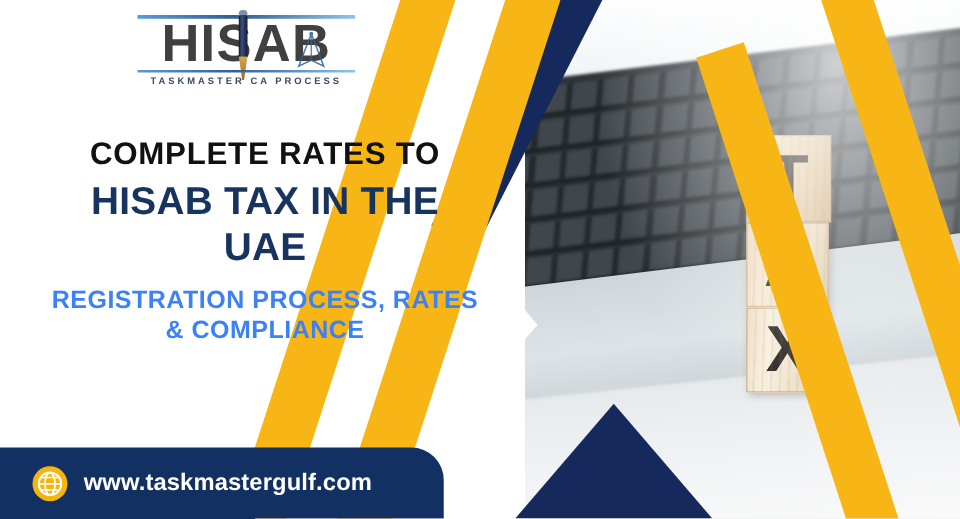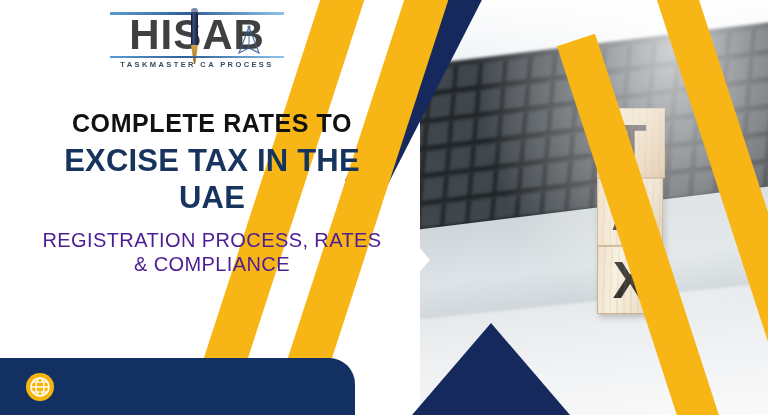--- a/index.html
+++ b/index.html
@@ -267,25 +267,25 @@
     font-family: "Liberation Sans", sans-serif;
     font-weight: 700;
     font-size: 31px;
     line-height: 37px;
     letter-spacing: .2px;
     color: #17345e;
     margin-top: 4px;
   }
   .hl-3 {
     font-family: "Liberation Sans", sans-serif;
-    font-weight: 400;
+    font-weight: 700;
     font-size: 20px;
     line-height: 24px;
     letter-spacing: .4px;
-    color: #4c1d95;
+    color: #3b82f6;
     margin-top: 12px;
   }
 
   
   .urlbar {
     position: absolute;
     left: -20px;
     top: 358px;
     width: 375px;
     height: 57px;
@@ -365,29 +365,30 @@
       <path d="M17 3 L27 29 L17 24 L7 29 Z" fill="none" stroke="#2f5f96" stroke-width="1.2"></path>
       <path d="M17 3 L17 24" stroke="#2f5f96" stroke-width="1"></path>
       <circle cx="17" cy="3" r="1.6" fill="#2f5f96"></circle>
     </svg>
     <div class="logo-rule bottom"></div>
     <div class="logo-tagline">TASKMASTER CA PROCESS</div>
   </div>
 
   <div class="headline">
     <div class="hl-1">COMPLETE RATES TO</div>
-    <div class="hl-2">EXCISE TAX IN THE UAE</div>
+    <div class="hl-2">HISAB TAX IN THE UAE</div>
     <div class="hl-3">REGISTRATION PROCESS, RATES &amp; COMPLIANCE</div>
   </div>
 
   <div class="urlbar">
     <div class="globe">
       <svg width="20" height="20" viewBox="0 0 20 20">
         <circle cx="10" cy="10" r="9" fill="none" stroke="#ffffff" stroke-width="1.6"></circle>
         <ellipse cx="10" cy="10" rx="4" ry="9" fill="none" stroke="#ffffff" stroke-width="1.4"></ellipse>
         <line x1="1" y1="10" x2="19" y2="10" stroke="#ffffff" stroke-width="1.4"></line>
         <line x1="2.6" y1="5" x2="17.4" y2="5" stroke="#ffffff" stroke-width="1.2"></line>
         <line x1="2.6" y1="15" x2="17.4" y2="15" stroke="#ffffff" stroke-width="1.2"></line>
       </svg>
     </div>
+    <div class="url-text">www.taskmastergulf.com</div>
   </div>
 
 </div>
 
 </body></html>

